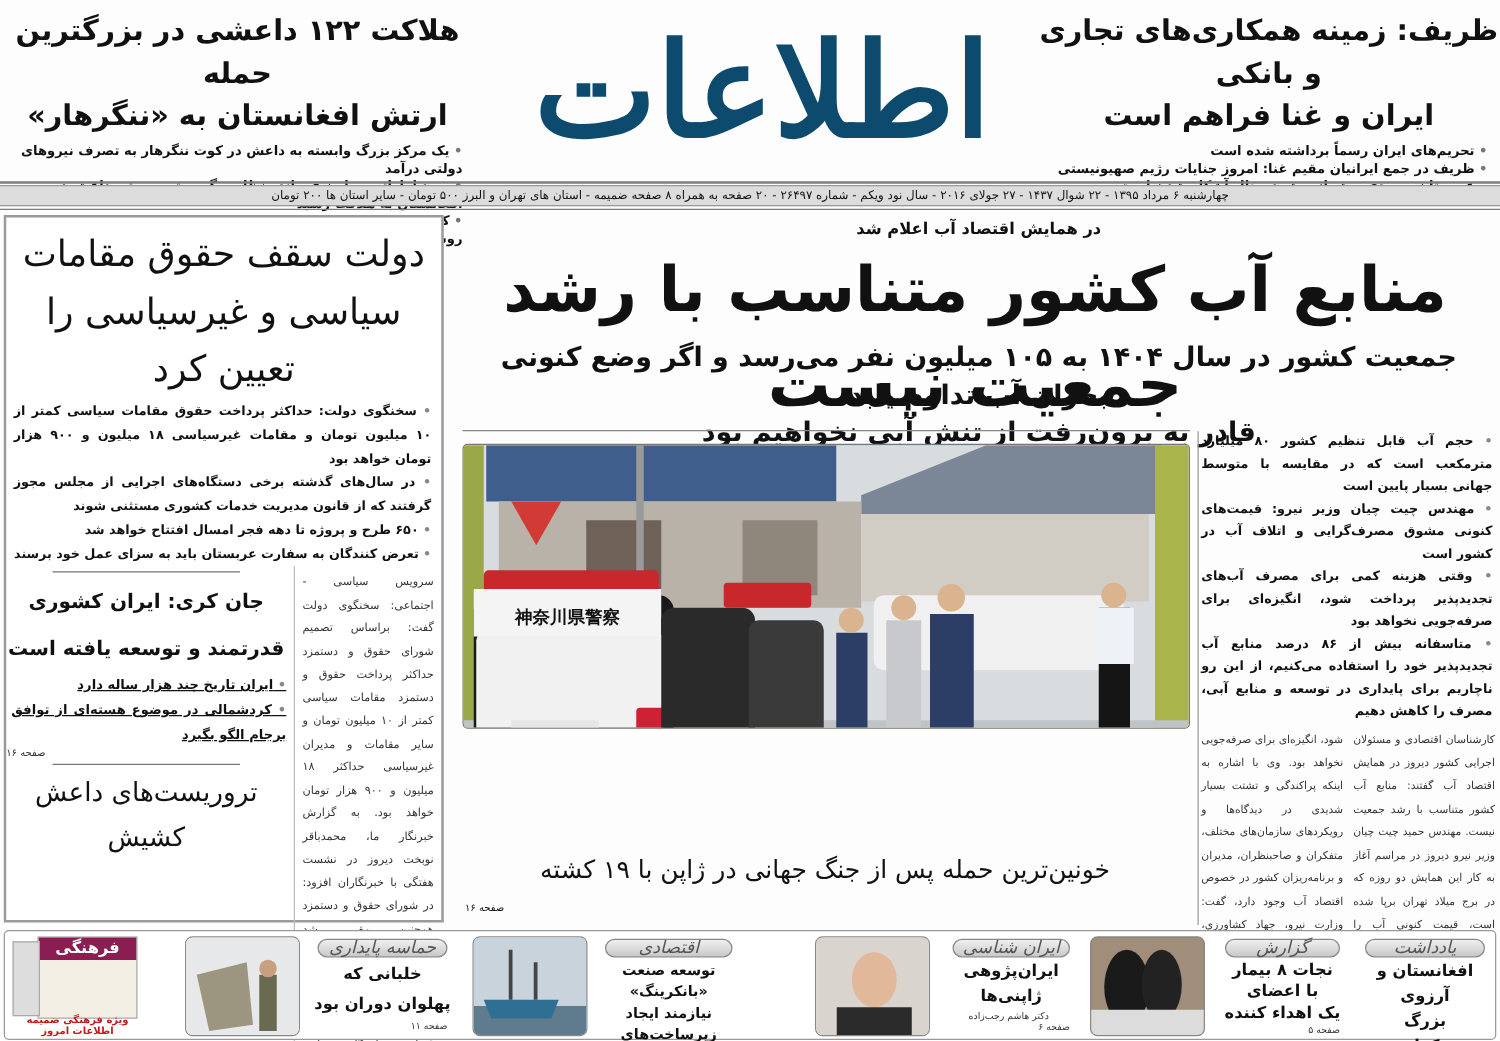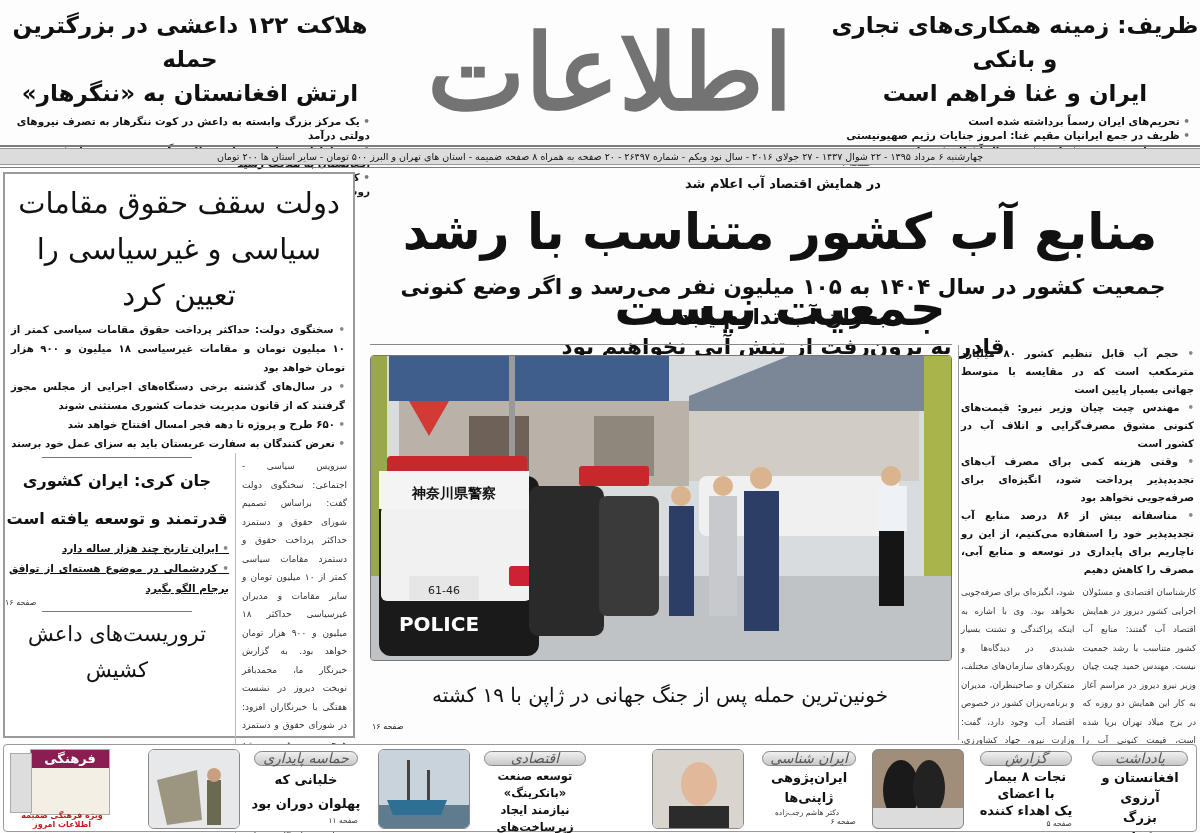--- a/index.html
+++ b/index.html
@@ -10,21 +10,21 @@
 
   
   .top-box { top: 0; height: 146px; text-align: center; }
   .top-right { right: 0; width: 370px; }
   .top-left { left: 0; width: 380px; }
   .top-head { font-weight: bold; font-size: 23px; line-height: 34px; margin-top: 8px; letter-spacing: -0.5px; }
   .top-bullets { text-align: right; padding: 4px 10px 0 10px; font-size: 10.5px; font-weight: bold; line-height: 14px; }
   .top-bullets div::before { content: "• "; color: #777; }
   .page-ref { font-size: 8.5px; color: #333; text-align: left; padding-left: 12px; padding-top: 2px; }
   .logo { top: 0; left: 390px; width: 440px; height: 145px; display: flex; align-items: center; justify-content: center; }
-  .logo span { font-family: "DejaVu Serif", serif; font-size: 104px; color: #737373; font-weight: bold; line-height: 1; letter-spacing: -2px; }
+  .logo span { font-family: "DejaVu Serif", serif; font-size: 104px; color: #0c4a6e; font-weight: bold; line-height: 1; letter-spacing: -2px; }
 
   .rule { left: 0; width: 1200px; height: 2px; background: #7d7d7d; }
   .dateline { top: 148px; left: 0; width: 1200px; height: 17px; background: #dcdcdc; border-top: 1px solid #999; border-bottom: 1px solid #999; font-size: 9.5px; line-height: 15px; text-align: center; color: #111; white-space: nowrap; overflow: hidden; }
 
   
   .left-col { top: 172px; left: 3px; width: 352px; height: 566px; border: 2px solid #9a9a9a; background: #fff; }
   .lc-head { font-family: "DejaVu Serif", serif; font-size: 29px; line-height: 46px; text-align: center; margin-top: 6px; }
   .lc-bullets { padding: 2px 8px 0 6px; font-size: 10.2px; font-weight: bold; line-height: 19px; text-align: justify; }
   .lc-bullets div::before { content: "• "; color: #888; }
   .lc-sep { margin: 4px auto; width: 150px; height: 1px; background: #777; }
@@ -36,21 +36,21 @@
   .lc-sb { font-size: 10.5px; font-weight: bold; line-height: 20px; text-align: justify; padding-left: 4px; text-decoration: underline; }
   .lc-sb div::before { content: "• "; color: #888; }
   .pg { font-size: 8px; color: #333; text-align: left; }
 
   
   .kicker { top: 176px; left: 370px; width: 826px; text-align: center; font-size: 13px; font-weight: bold; }
   .lead-h { top: 194px; left: 362px; width: 836px; text-align: center; font-size: 50px; font-weight: bold; letter-spacing: -2px; line-height: 76px; }
   .lead-sub { top: 272px; left: 370px; width: 826px; text-align: center; font-size: 21.5px; font-weight: bold; line-height: 30px; letter-spacing: -0.5px; }
 
   
-  .photo { top: 355px; left: 370px; width: 582px; height: 306px; border: 1px solid #777; border-radius: 4px; overflow: hidden; background: #fdba74; text-align: right; }
+  .photo { top: 355px; left: 370px; width: 582px; height: 228px; border: 1px solid #777; border-radius: 4px; overflow: hidden; background: #fdba74; text-align: right; }
   .caption { top: 683px; left: 400px; width: 520px; text-align: center; font-family: "DejaVu Serif", serif; font-size: 20px; }
   .cap-pg { top: 722px; left: 372px; font-size: 8px; }
 
   
   .right-col { top: 345px; left: 958px; width: 240px; height: 395px; border-left: 1px solid #999; }
   .rc-bullets { padding: 0 4px 0 2px; font-size: 10.2px; font-weight: bold; line-height: 18px; text-align: justify; }
   .rc-bullets div::before { content: "• "; color: #888; }
   .rc-body { display: flex; flex-direction: row; padding: 4px 2px 0 2px; gap: 8px; }
   .rc-body > div { flex: 1; font-size: 8.6px; line-height: 18.5px; color: #333; text-align: justify; }
 

